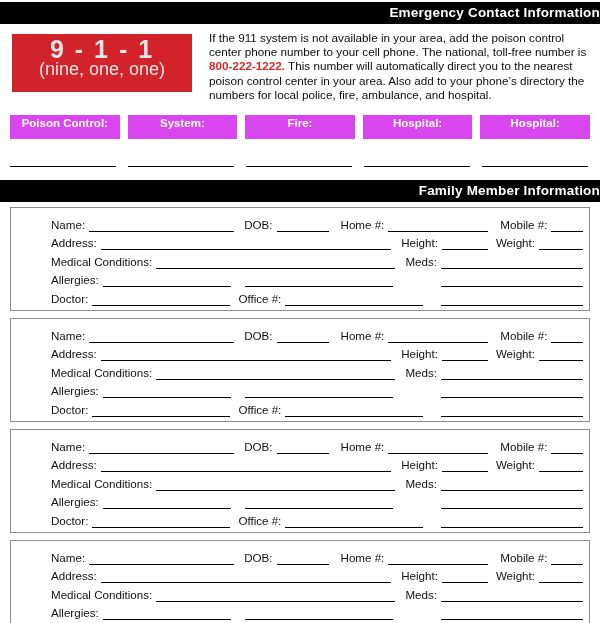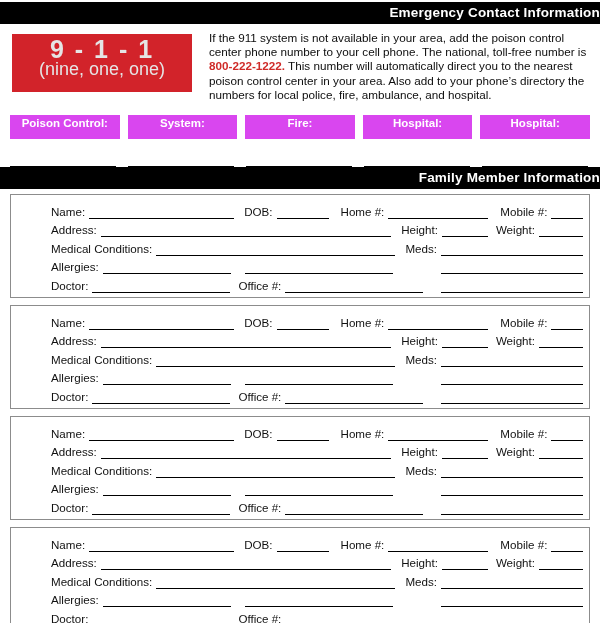--- a/index.html
+++ b/index.html
@@ -69,21 +69,21 @@
     display: flex;
     gap: 12px;
     margin: 27px 12px 0 10px;
   }
   .contact-line {
     flex: 1 1 0;
     height: 0;
     border-bottom: 1.5px solid #000;
   }
 
-  #family-bar { }
+  #family-bar { margin-top: 13px; }
 
   
   .blocks { margin: 5px 10px 0 10px; }
   .member-block {
     border: 1px solid #8c8c8c;
     height: 104px;
     padding: 5px 6px 0 6px;
     margin-bottom: 7px;
     background: #fff;
   }

